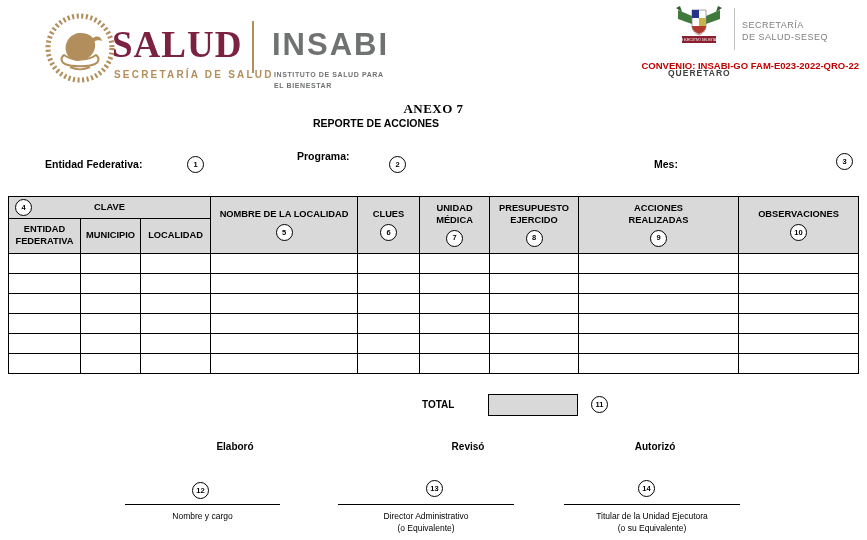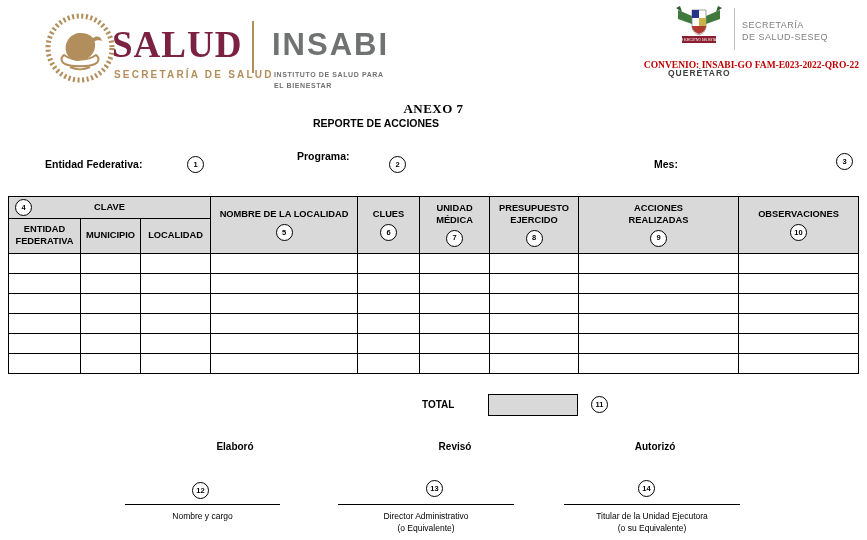--- a/index.html
+++ b/index.html
@@ -120,21 +120,21 @@
     <rect x="14" y="32" width="34" height="7" fill="#8B1F2F"></rect>
     <text x="31" y="37" font-size="3" fill="#FFFFFF" text-anchor="middle" font-family="Liberation Sans, sans-serif">PODER EJECUTIVO DEL ESTADO DE</text>
   </svg>
   <div class="qro-state" style="width:62px; margin-top:16px;">QUERÉTARO</div>
 </div>
 <div class="abs gray-divider" style="left:734px; top:8px;"></div>
 <div class="abs seseq-text" style="left:742px; top:19px;">
   <span>SECRETARÍA</span><br>
   <span>DE SALUD-SESEQ</span>
 </div>
-<div class="abs convenio" style="left:587px; top:60px;font-family:Liberation Serif, serif;">CONVENIO: INSABI-GO FAM-E023-2022-QRO-22</div>
+<div class="abs convenio" style="left:587px; top:60px;">CONVENIO: INSABI-GO FAM-E023-2022-QRO-22</div>
 
 <div class="abs annex-title" style="left:0; top:101px;">ANEXO 7</div>
 <div class="abs report-title" style="left:0; top:117px;">REPORTE DE ACCIONES</div>
 
 <div class="abs filter-label" style="left:45px; top:158px;">Entidad Federativa:</div>
 <span class="abs circle" style="left:187px; top:156px;">1</span>
 
 <div class="abs filter-label" style="left:297px; top:150px;">Programa:</div>
 <span class="abs circle" style="left:389px; top:156px;">2</span>
 
@@ -270,21 +270,21 @@
         <td></td>
       </tr>
   </tbody>
 </table>
 
 <div class="abs total-label" style="left:422px; top:399px;">TOTAL</div>
 <div class="abs total-box" style="left:488px; top:394px;"></div>
 <span class="abs circle" style="left:591px; top:396px;">11</span>
 
 <div class="abs sig-role" style="left:180px; top:441px;">Elaboró</div>
-<div class="abs sig-role" style="left:400px; top:441px;">Revisó</div>
+<div class="abs sig-role" style="left:413px; top:441px;">Revisó</div>
 <div class="abs sig-role" style="left:600px; top:441px;">Autorizó</div>
 
 <span class="abs circle" style="left:192px; top:482px;">12</span>
 <span class="abs circle" style="left:426px; top:480px;">13</span>
 <span class="abs circle" style="left:638px; top:480px;">14</span>
 
 <div class="abs sig-line" style="left:125px; top:504px; width:155px;"></div>
 <div class="abs sig-line" style="left:338px; top:504px; width:176px;"></div>
 <div class="abs sig-line" style="left:564px; top:504px; width:176px;"></div>
 

